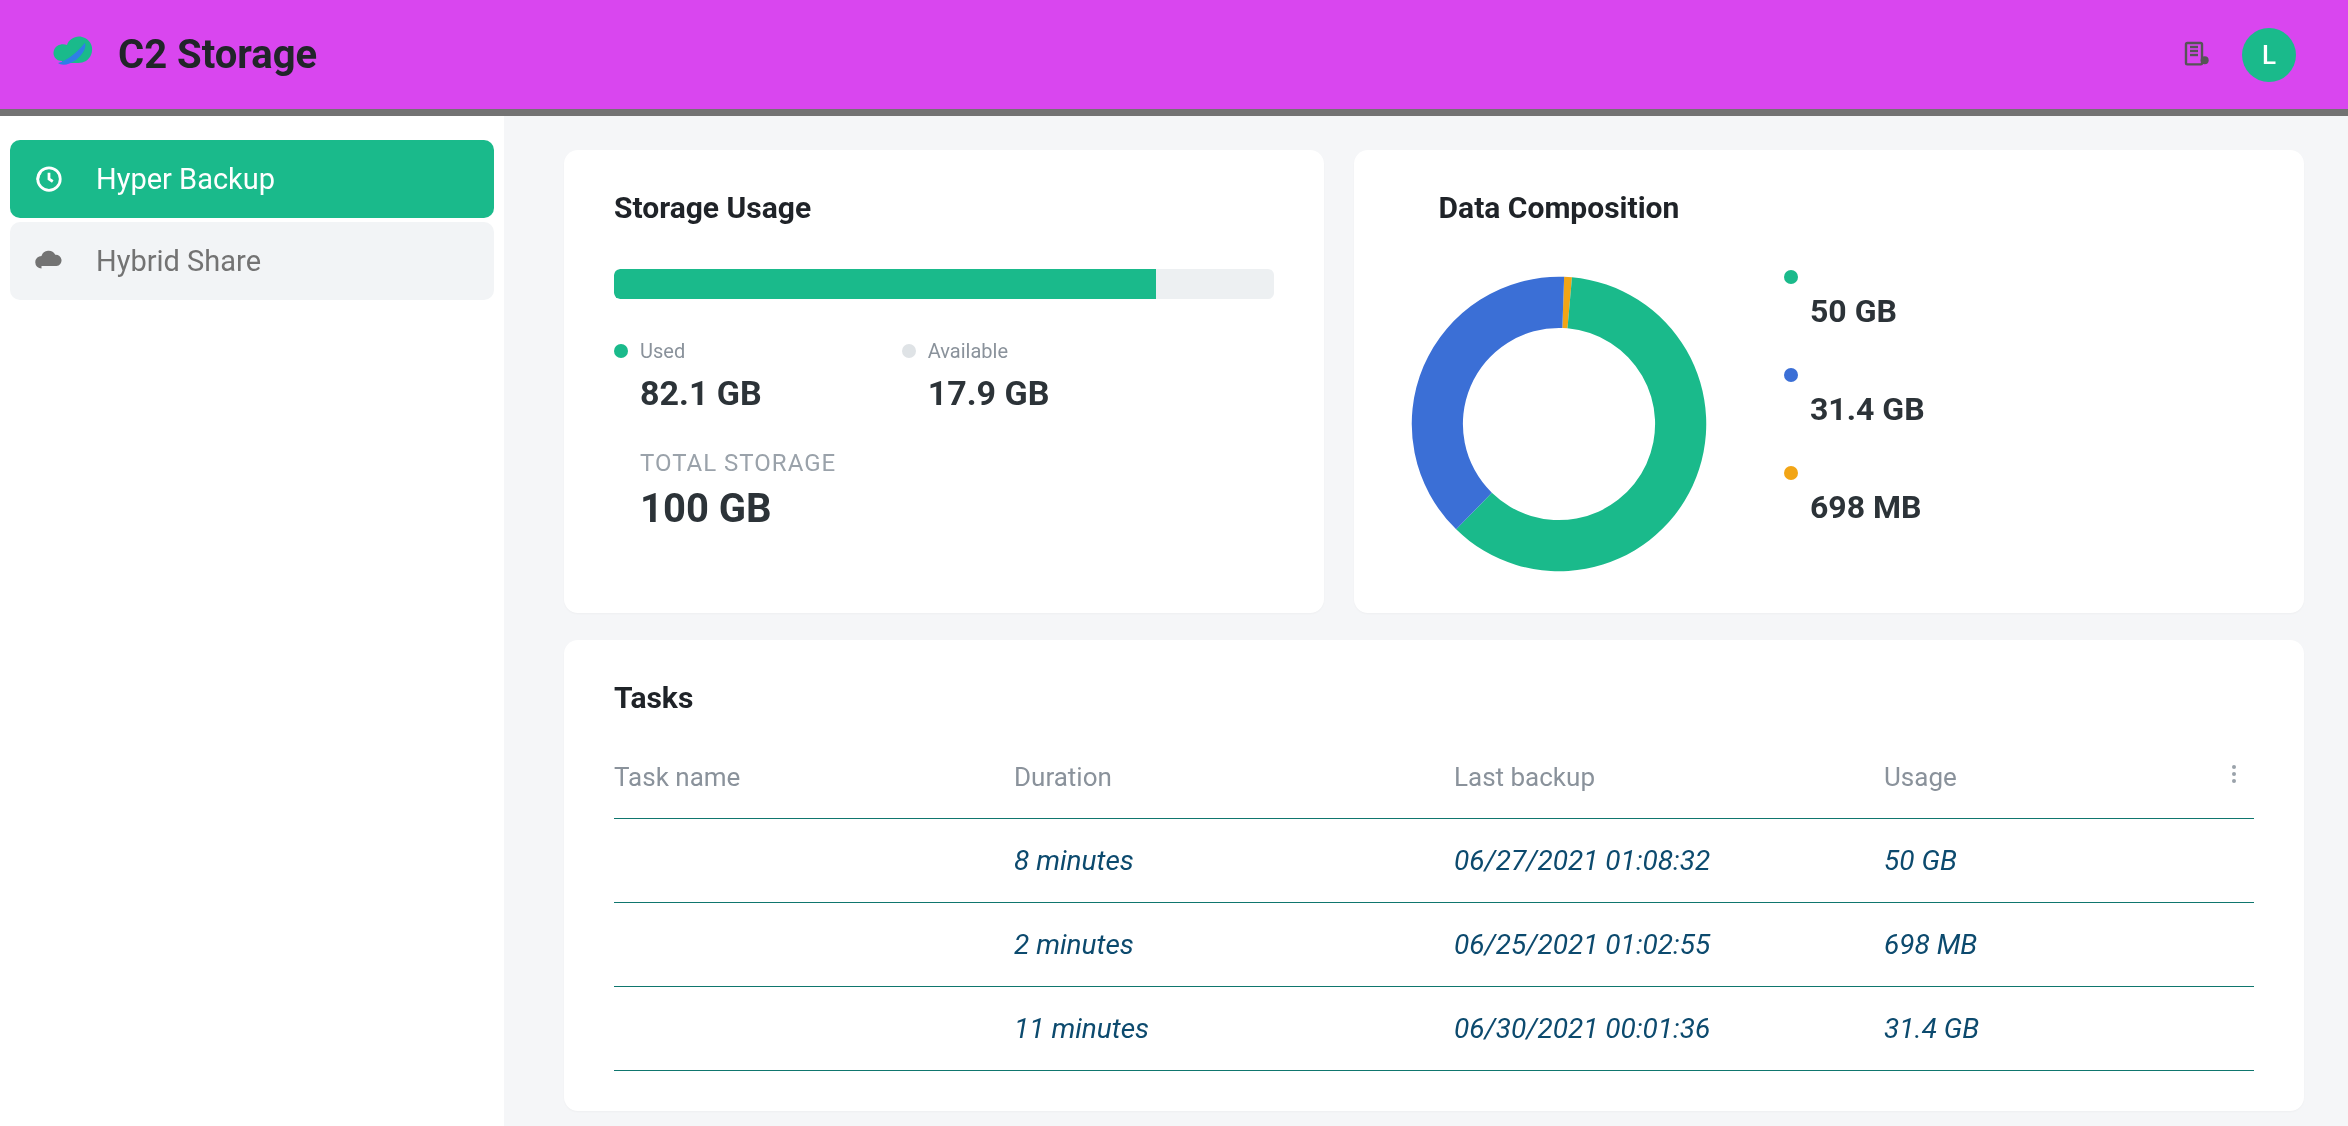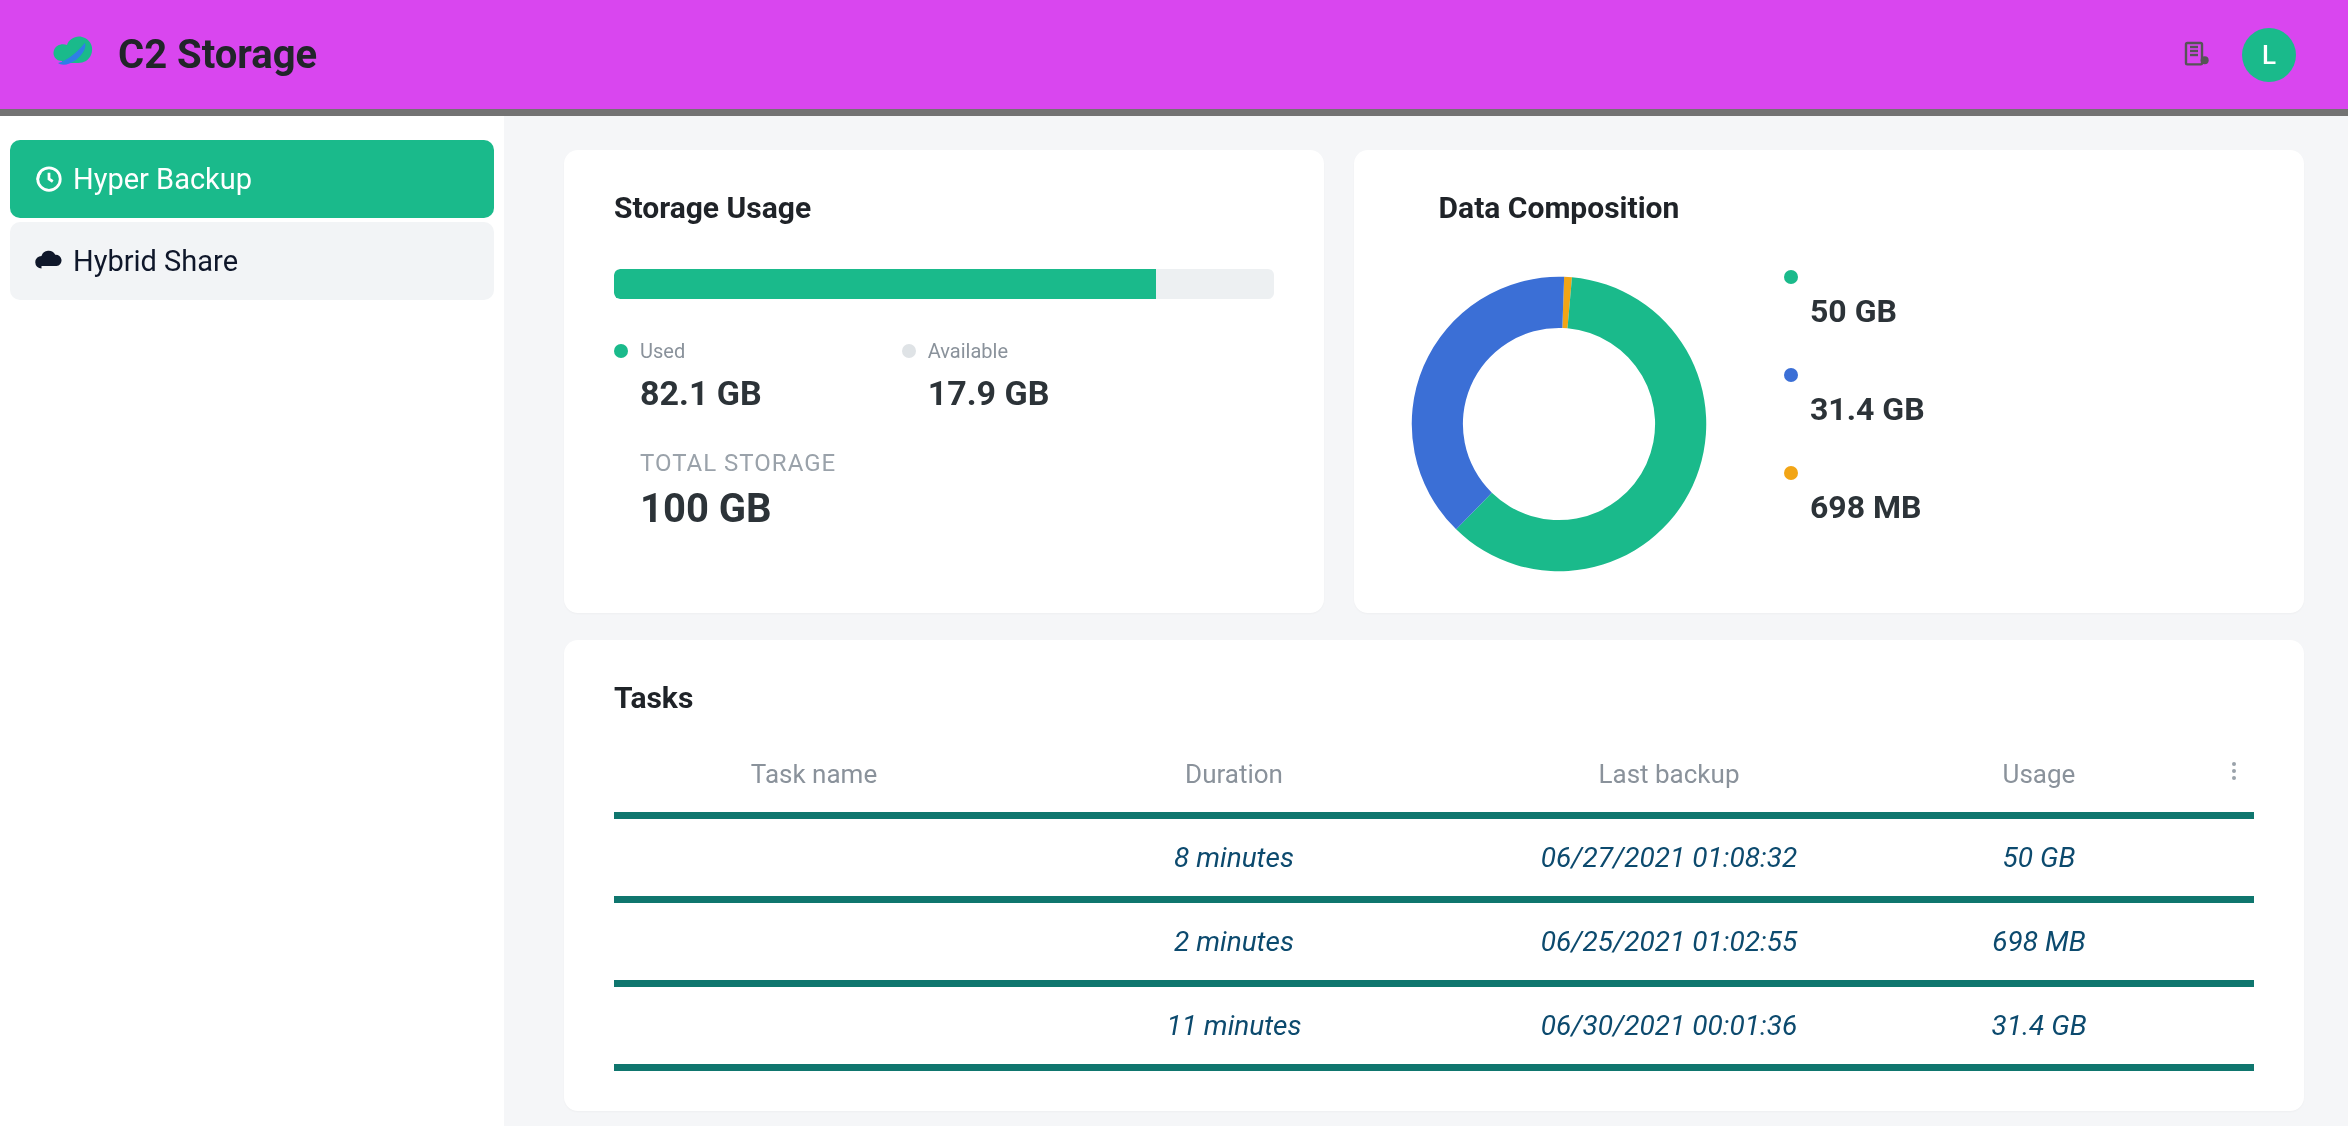--- a/index.html
+++ b/index.html
@@ -61,35 +61,35 @@
   height: calc(100% - 116px);
 }
 .sidebar {
   width: 504px;
   background: #ffffff;
   padding: 24px 10px 0 10px;
 }
 .nav-item {
   display: flex;
   align-items: center;
-  gap: 9px;
+  gap: 32px;
   height: 78px;
   border-radius: 10px;
   padding: 16px 24px;
   font-size: 29px;
   margin-bottom: 4px;
   cursor: pointer;
 }
 .nav-item.active {
   background: #1aba8b;
   color: #ffffff;
 }
 .nav-item.inactive {
   background: #f2f4f6;
-  color: #0f172a;
+  color: #737373;
 }
 .nav-icon {
   width: 30px;
   height: 30px;
   flex: 0 0 auto;
 }
 .main {
   flex: 1;
   padding: 34px 44px 0 60px;
   display: flex;
@@ -193,23 +193,22 @@
   padding-left: 26px;
 }
 .card-tasks {
   padding: 40px 50px;
 }
 .table-head, .table-row {
   display: grid;
   grid-template-columns: 400px 440px 430px 1fr 60px;
   align-items: center;
   height: 84px;
-  border-bottom: 7px solid #0f766e;
+  border-bottom: 1px solid #0f766e;
   font-size: 28px;
-  text-align: center;
 }
 .table-head {
   color: #8a929b;
   font-size: 26px;
 }
 .table-row { color: #0c4a6e; font-style: italic; }
 .more-btn {
   width: 40px;
   height: 40px;
   display: flex;

